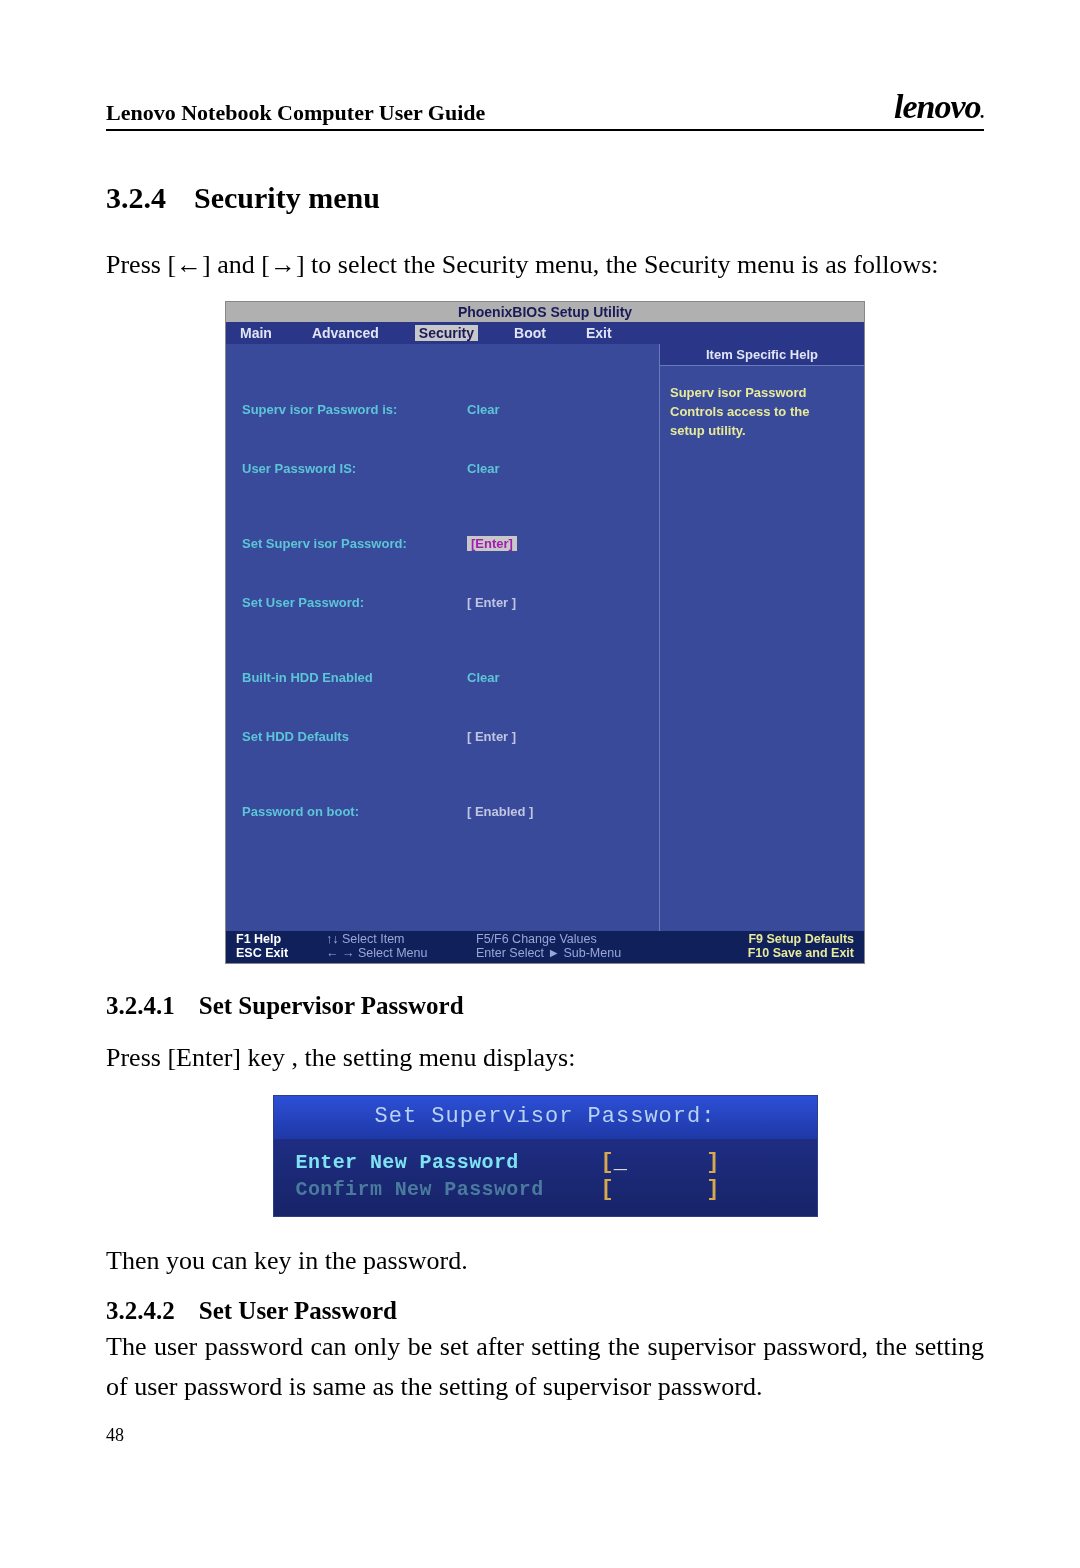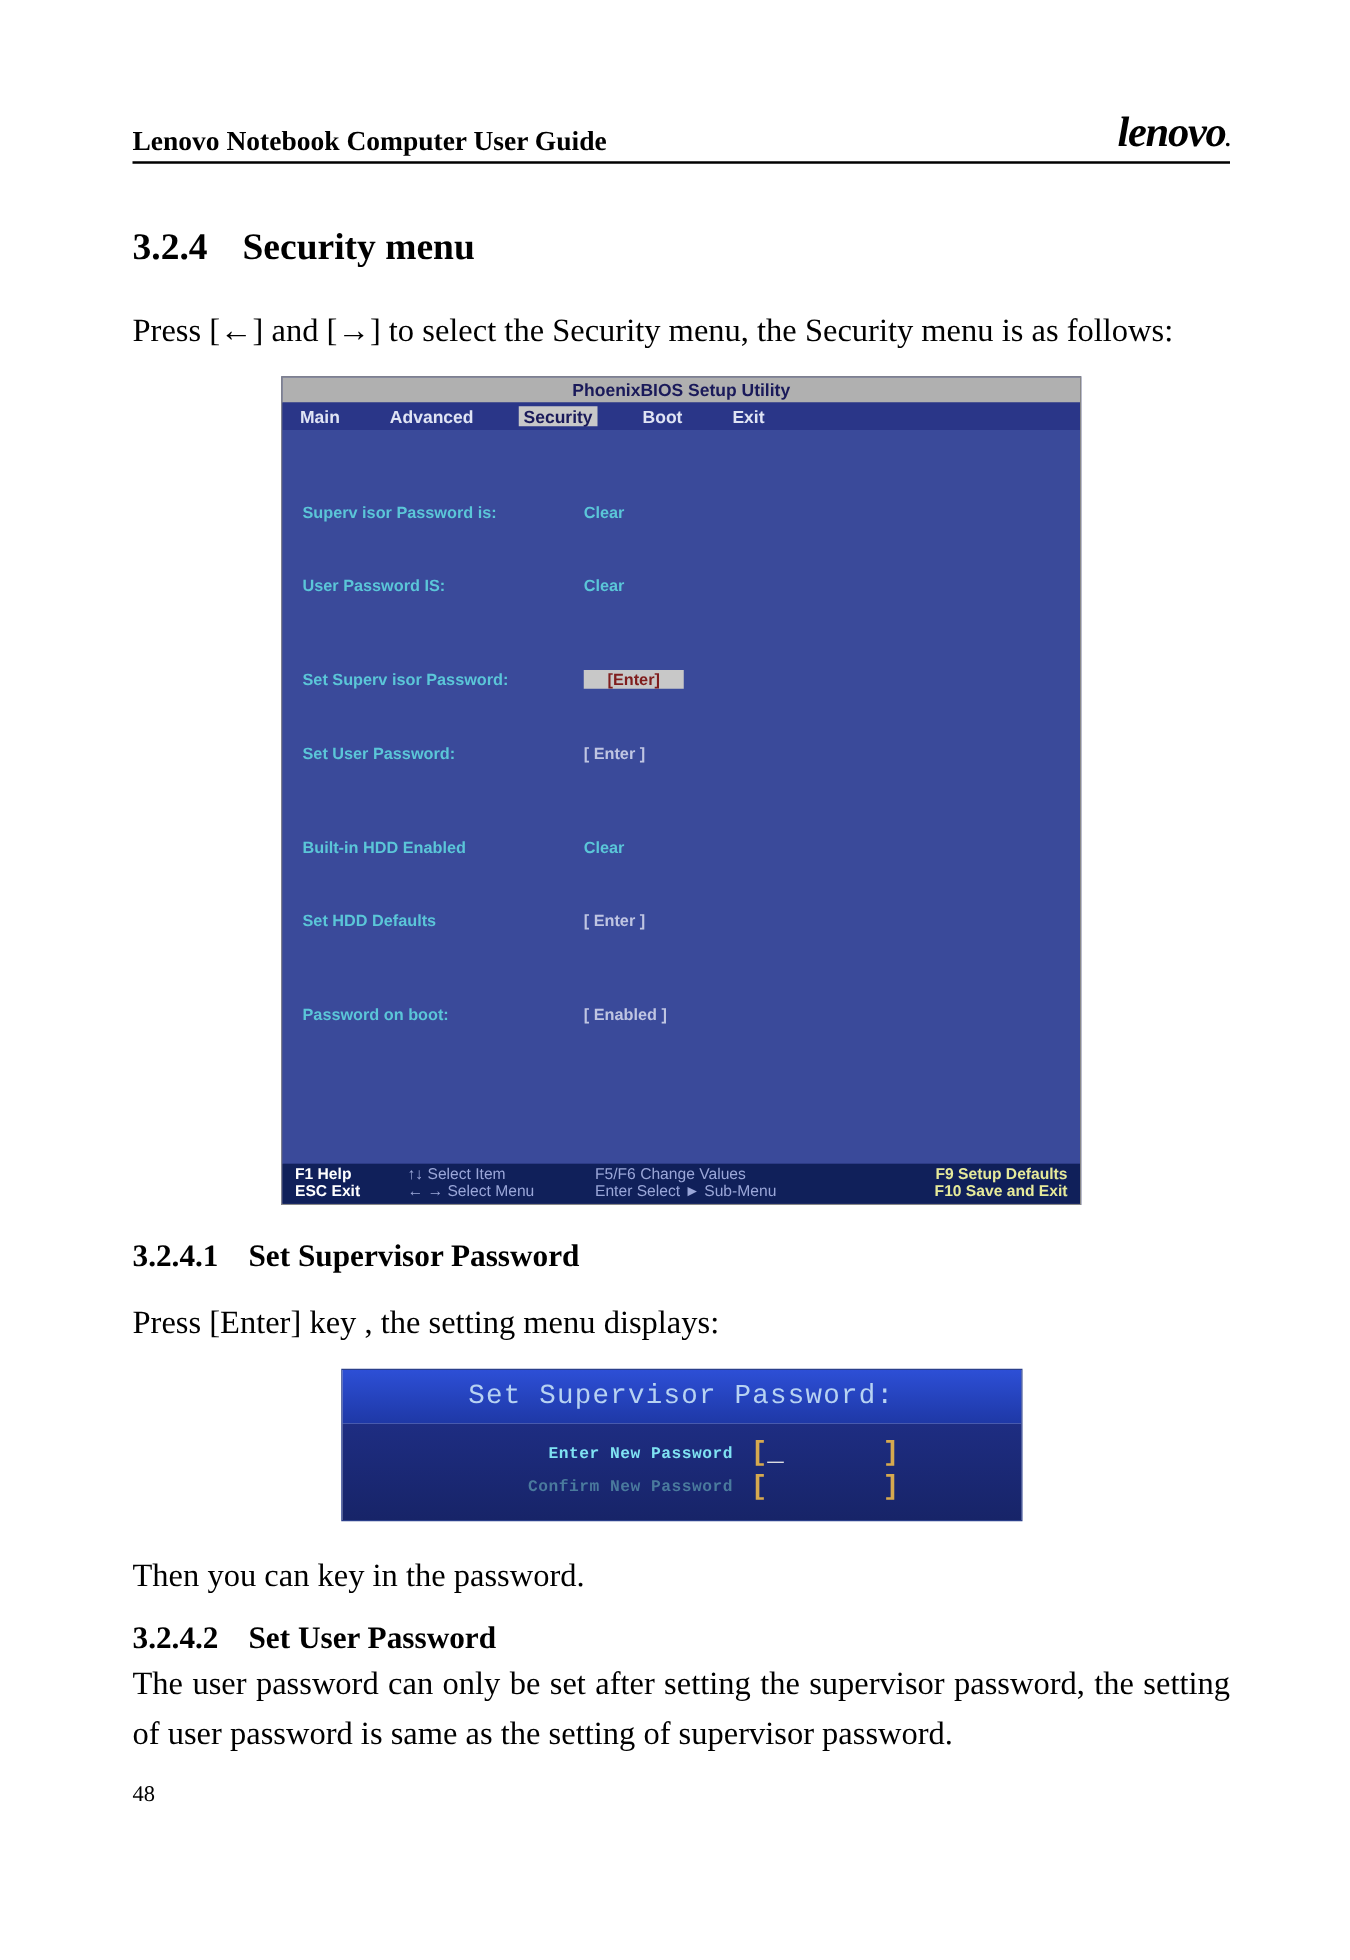--- a/index.html
+++ b/index.html
@@ -27,34 +27,34 @@
     .bios-tab.sel { background:#c8c8c8; color:#1a1a5a; }
     .bios-body { display:flex; background:#3a4a9a; }
     .bios-main { flex:1; padding:14px 16px 28px; }
     .bios-right { width:205px; border-left:1px solid #667bb8; }
     .bios-right-head { background:#2a3688; color:#e0e4f4; text-align:center; font-weight:bold; padding:3px 0; border-bottom:1px solid #667bb8; font-size:13px; }
     .bios-right-body { padding:18px 10px; color:#e6ea9a; font-size:13px; line-height:1.45; font-weight:bold; }
     .bios-row { display:flex; margin-bottom:4px;margin-top:44px; }
     .bios-label { width:225px; color:#5bc6d8; font-weight:bold; font-size:13px; }
     .bios-val { color:#5bc6d8; font-weight:bold; font-size:13px; }
     .bios-val.enter { color:#bfc5e2; }
-    .bios-val.enter.sel { background:#c8c8c8; color:#7f1d1d; padding:0 19px; }
+    .bios-val.enter.sel { background:#c8c8c8; color:#a21caf; padding:0 4px; }
     .bios-spacer { height:12px; }
     .bios-footer { background:#10205a; color:#dfe2f2; display:flex; padding:1px 10px 3px; font-size:12.5px; }
     .bios-fc { flex:1; }
     .bios-fc .k { color:#fff; font-weight:bold; }
     .bios-fc .d { color:#9aa6d8; }
     .bios-fc .r { color:#e6ea9a; font-weight:bold; text-align:right; }
 
     
     .pw-dialog { width:545px; margin:10px auto 24px; border:1px solid #2b3f8a; font-family:"Courier New", monospace; }
     .pw-head { background:linear-gradient(#2d4fd6,#1e38a6); color:#b7d2f2; text-align:center; font-size:22px; padding:8px 0 10px; letter-spacing:1px; }
     .pw-body { background:linear-gradient(#1e2d82,#172468); padding:9px 22px 12px; }
     .pw-row { display:flex; align-items:center; margin:2px 0; }
-    .pw-label { color:#7fe2f2; font-weight:bold; font-size:13px; width:305px; text-align:right; padding-right:14px; letter-spacing:0.4px; }
+    .pw-label { color:#7fe2f2; font-weight:bold; font-size:20px; width:305px; padding-right:14px; letter-spacing:0.4px; }
     .pw-label.dim { color:#4a7a9d; }
     .pw-field { flex:1; color:#d6a94f; font-weight:bold; font-size:22px; }
     .pw-field .br { color:#d6a94f; }
     .pw-cursor { color:#e4e4e4; }
   </style>
 </head>
 <body>
 
 <div class="page">
 
@@ -106,20 +106,28 @@
             <span class="bios-label">Set HDD Defaults</span>
             <span class="bios-val enter">[ Enter ]</span>
           </div>
         <div class="bios-spacer"></div>
         <div class="bios-row">
             <span class="bios-label">Password on boot:</span>
             <span class="bios-val enter">[ Enabled ]</span>
           </div>
         <div style="height:80px"></div>
       </div>
+      <div class="bios-right">
+        <div class="bios-right-head">Item Specific Help</div>
+        <div class="bios-right-body">
+          <div>Superv isor  Password</div>
+          <div>Controls access to the</div>
+          <div>setup utility.</div>
+        </div>
+      </div>
     </div>
     <div class="bios-footer">
       <div class="bios-fc" style="flex:0 0 90px">
         <div><span class="k">F1  Help</span></div>
         <div><span class="k">ESC Exit</span></div>
       </div>
       <div class="bios-fc" style="flex:0 0 150px">
         <div><span class="d">↑↓ Select Item</span></div>
         <div><span class="d">← → Select Menu</span></div>
       </div>

